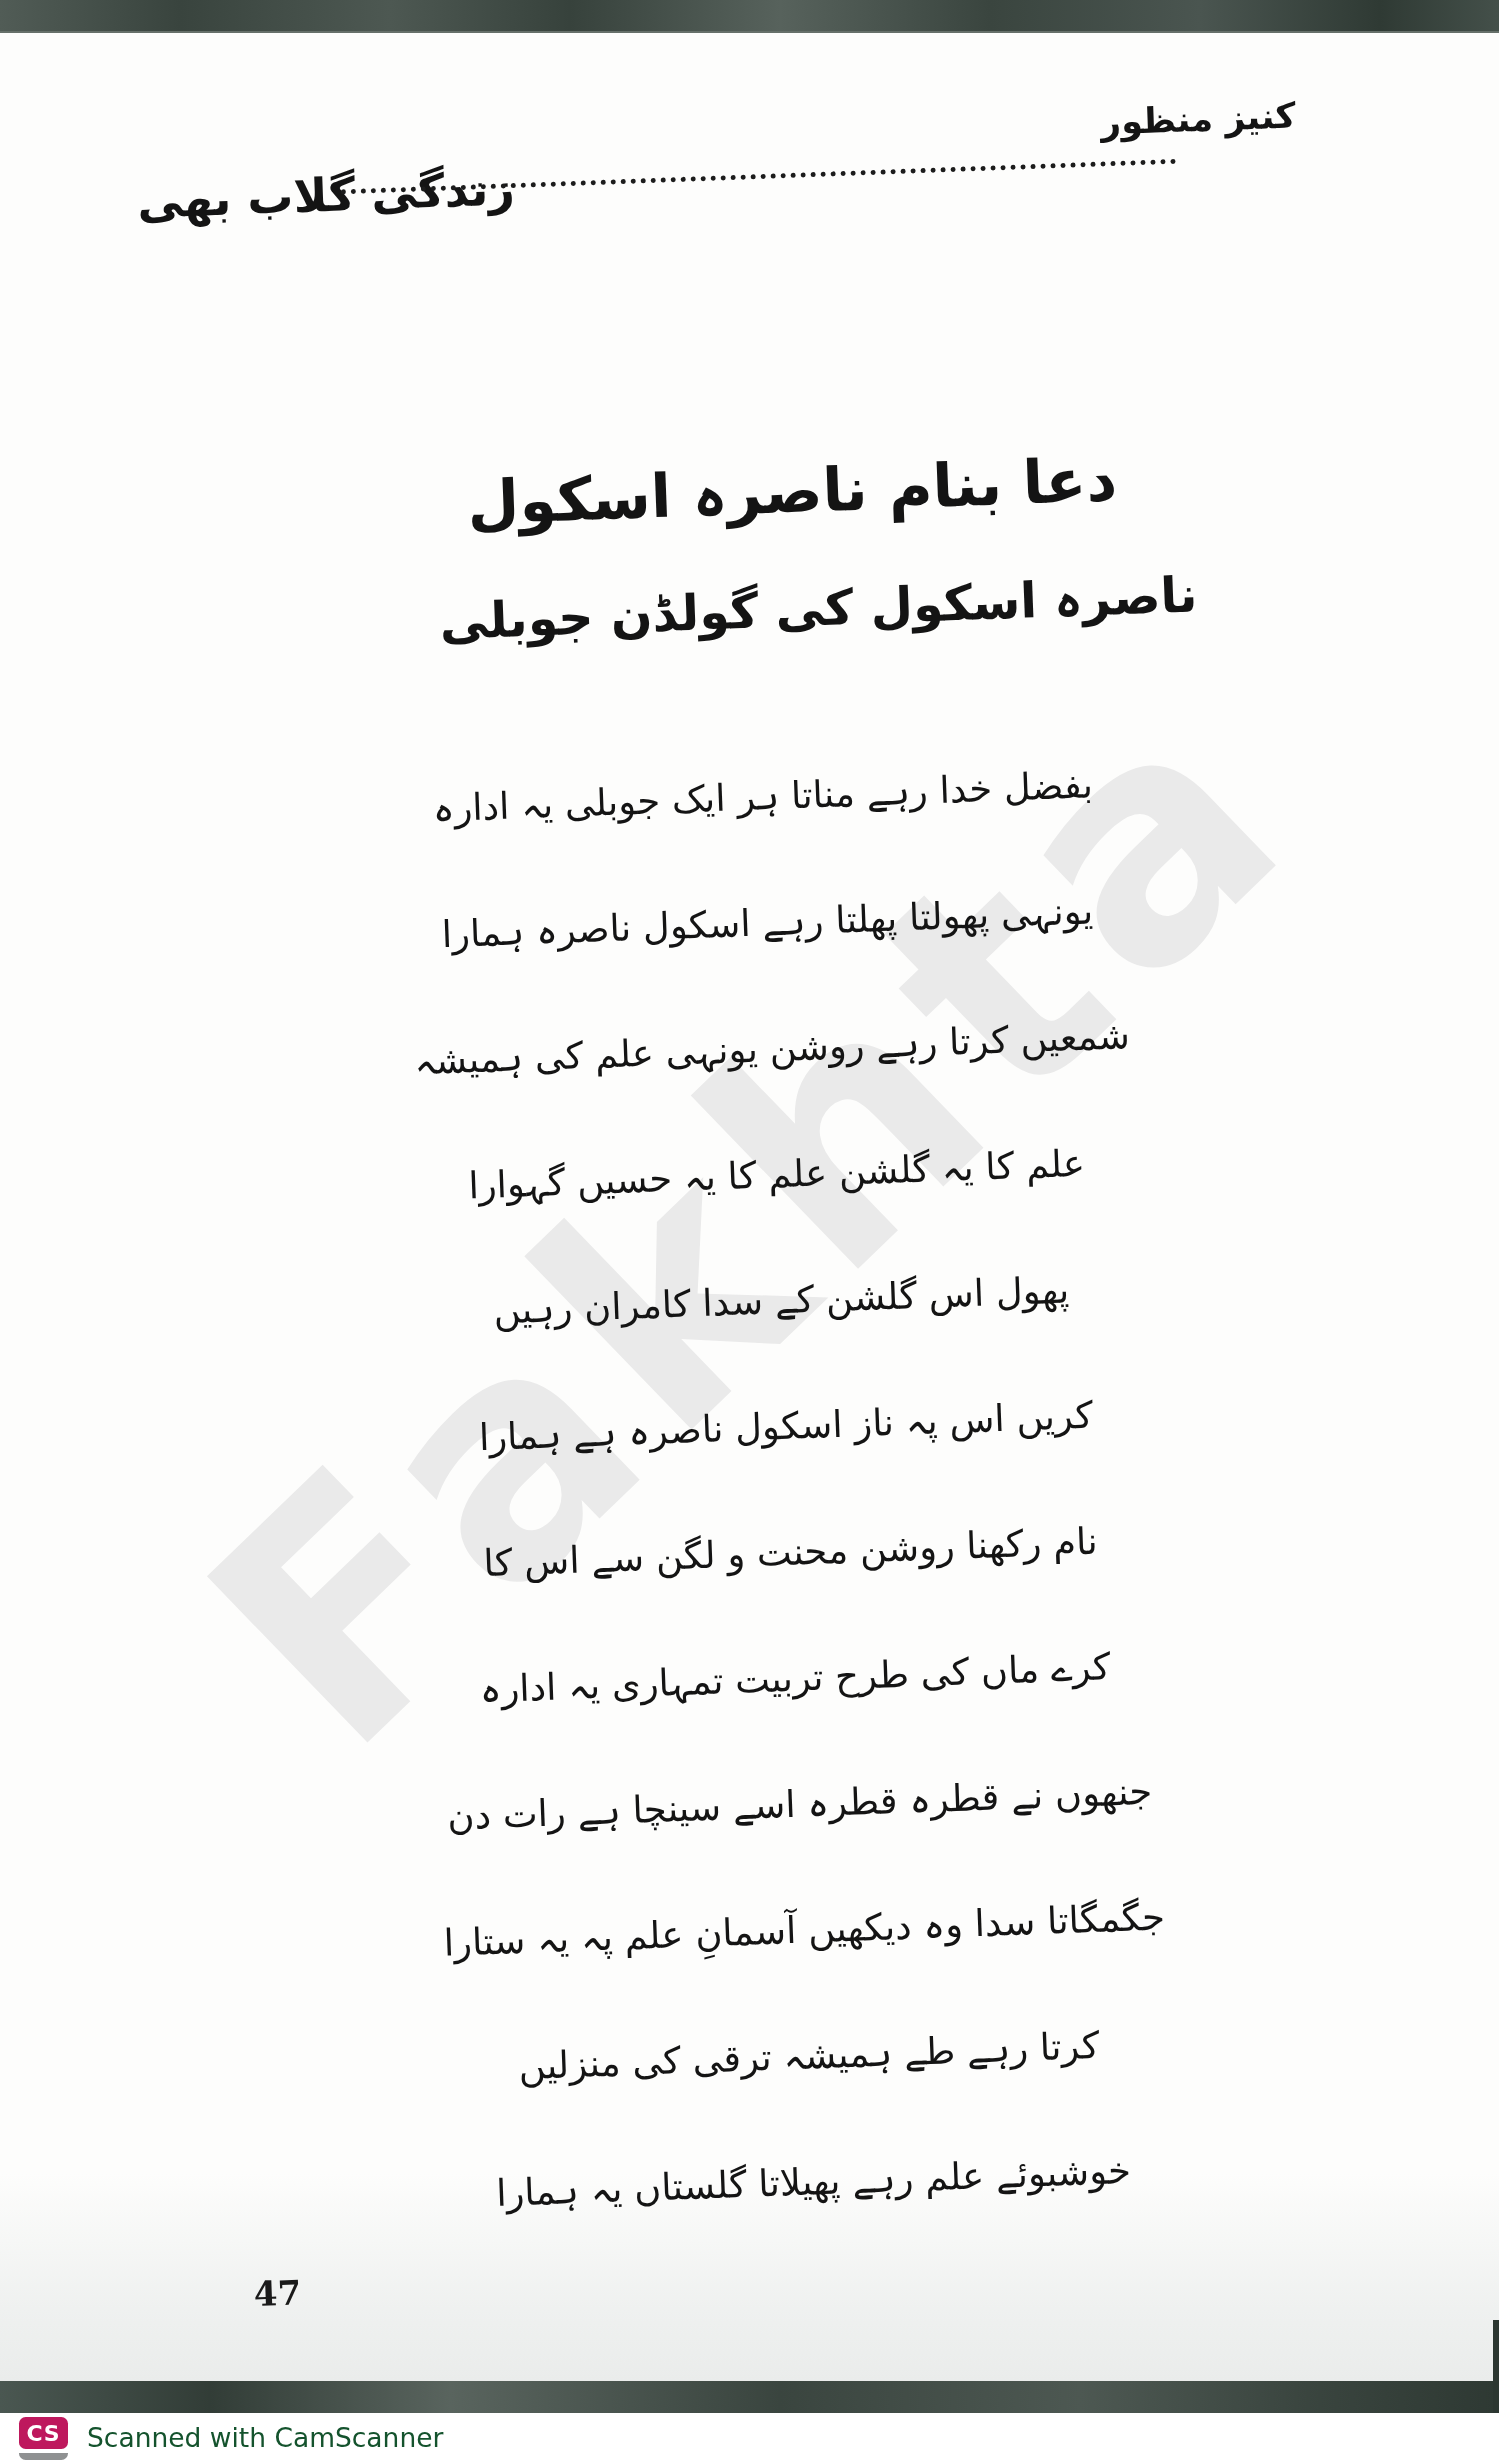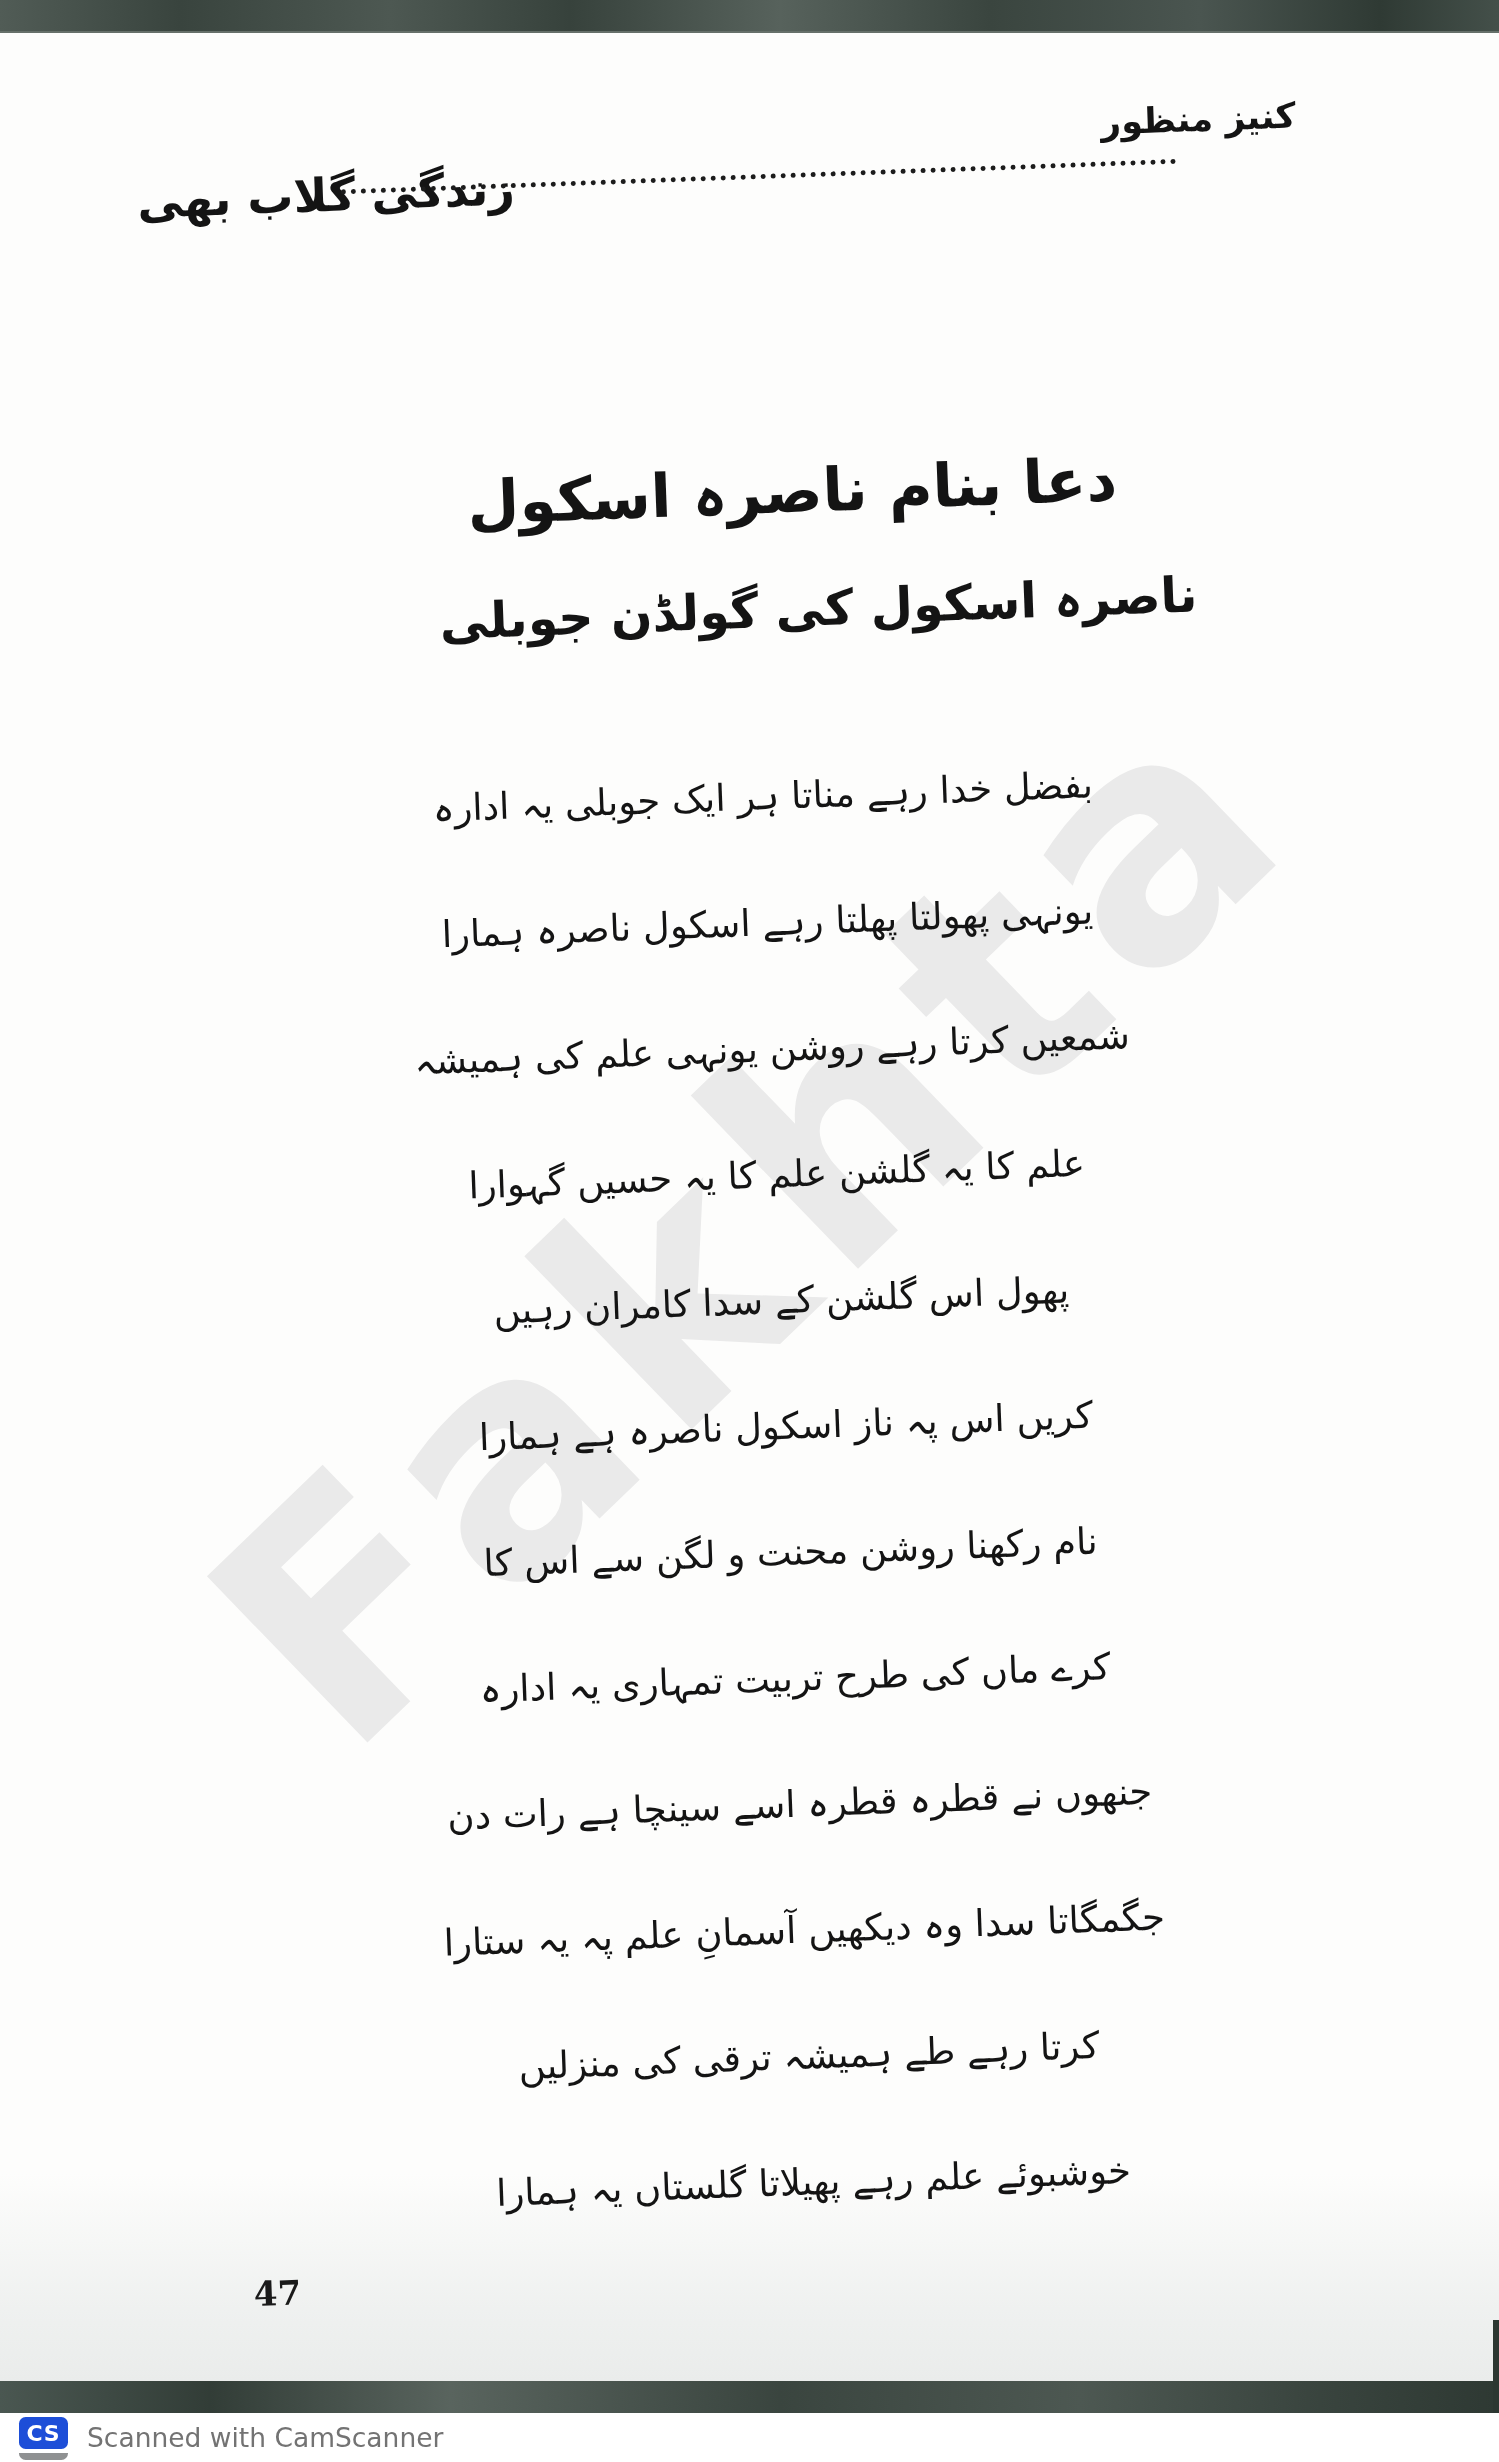--- a/index.html
+++ b/index.html
@@ -166,21 +166,21 @@
     height: 49px;
     background: #ffffff;
     z-index: 5;
   }
   .cs-logo {
     position: absolute;
     left: 19px;
     top: 4.4px;
     width: 49px;
     height: 32px;
-    background: #1d4ed8;
+    background: #be185d;
     border-radius: 6.6px;
     display: flex;
     align-items: center;
     justify-content: center;
     color: #ffffff;
     font-size: 22px;
     font-weight: bold;
     letter-spacing: 0.7px;
   }
   .cs-logo-base {
@@ -190,21 +190,21 @@
     width: 49px;
     height: 6.6px;
     background: #8f9192;
     border-radius: 0 0 6.6px 6.6px;
   }
   .cs-caption {
     position: absolute;
     left: 87px;
     top: 8.8px;
     font-size: 26.5px;
-    color: #737373;
+    color: #14532d;
     white-space: nowrap;
   }
 </style>
 </head>
 <body>
 
 <div class="scan-edge-top"></div>
 <div class="bottom-haze"></div>
 
 <div class="watermark">Fakhta</div>

